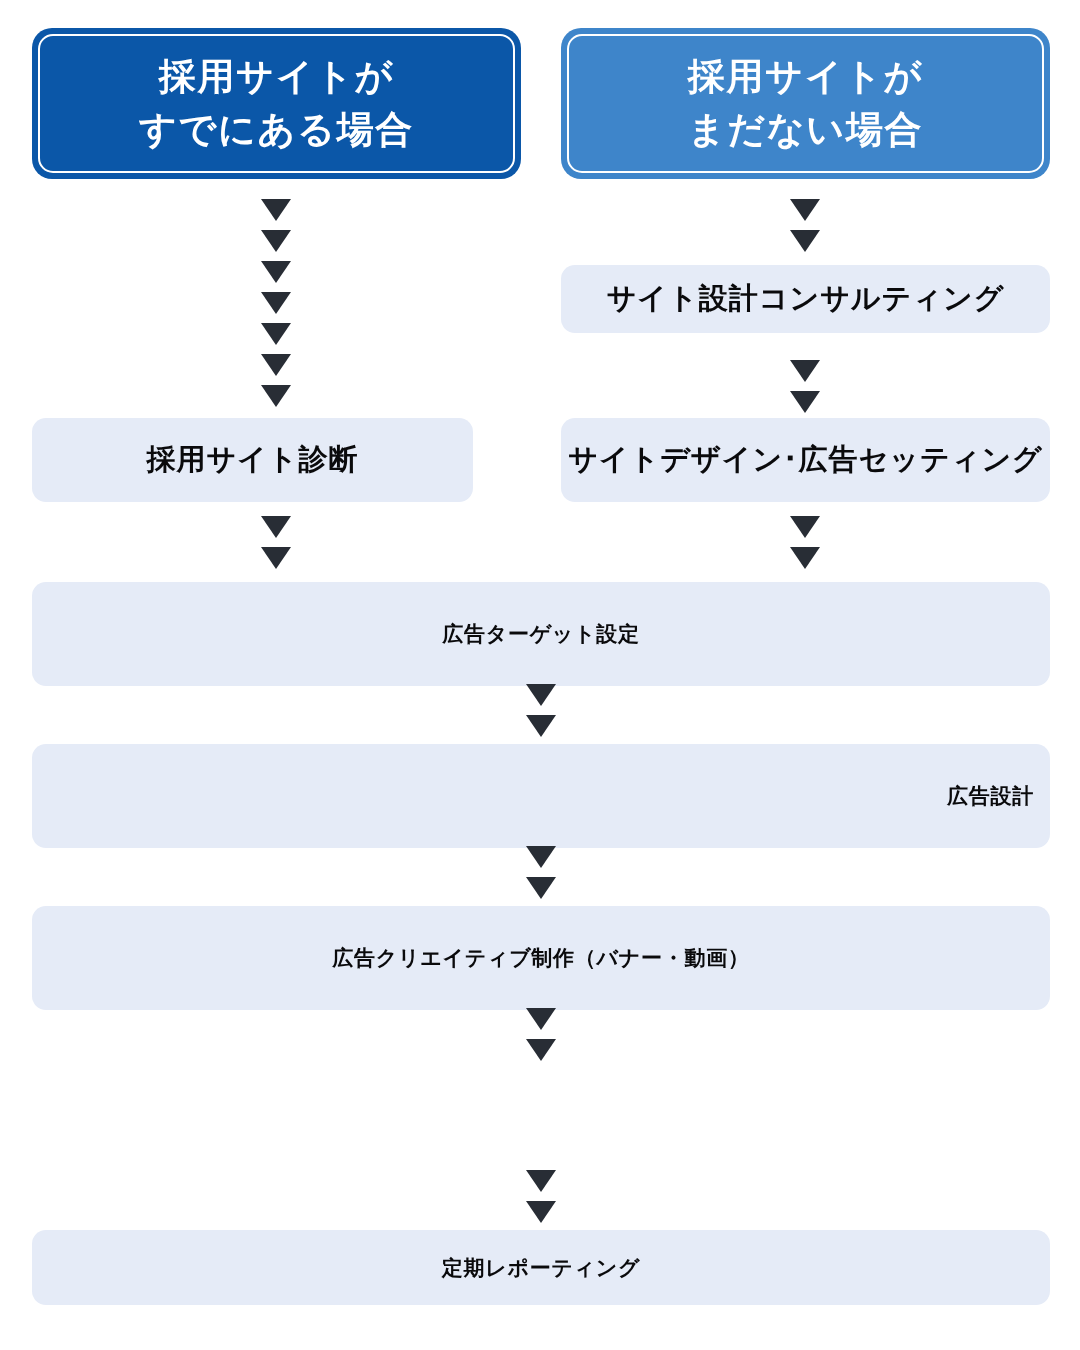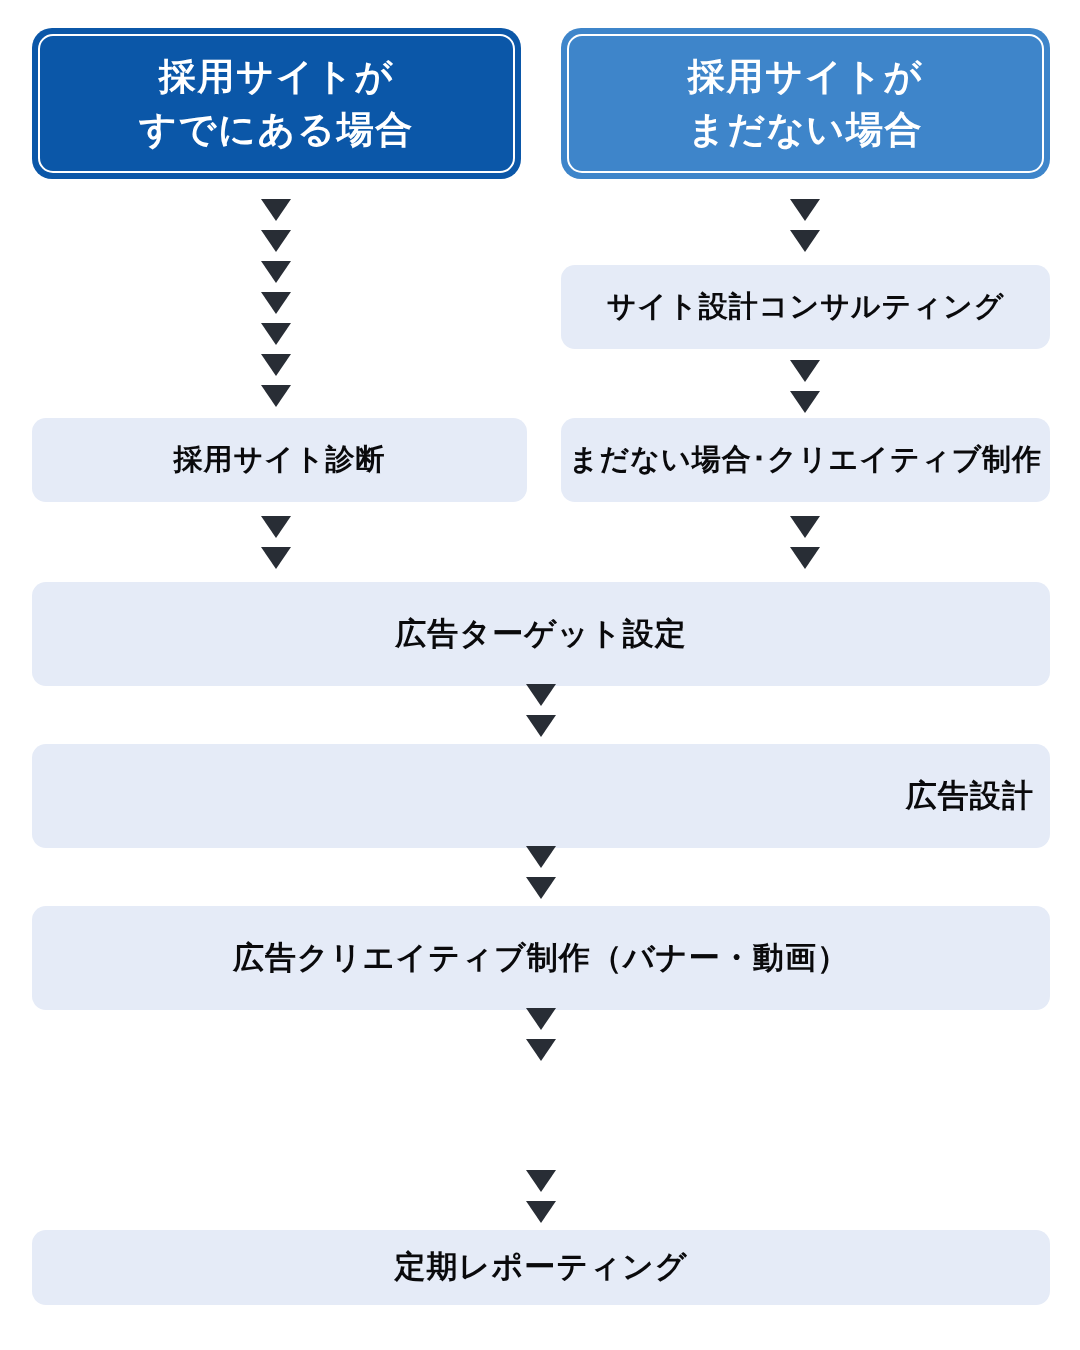--- a/index.html
+++ b/index.html
@@ -69,21 +69,21 @@
     padding: 0 16px;
   }
   .step-label {
     color: #0A0A0C;
     font-weight: 700;
     line-height: 1.3;
     letter-spacing: 0.035em;
     white-space: nowrap;
   }
   .size-md  .step-label { font-size: 29px; }
-  .size-lg  .step-label { font-size: 31px; }
+  .size-lg  .step-label { font-size: 21px; }
 
   
   .arrow-stack {
     position: absolute;
     display: flex;
     flex-direction: column;
     align-items: center;
   }
   .arrow-tri {
     width: 0;
@@ -120,34 +120,34 @@
     <div class="arrow-tri"></div>
     <div class="arrow-tri"></div>
     <div class="arrow-tri"></div>
   </div>
 
   <div class="arrow-stack" style="left:790px; top:199px; gap:9px;">
     <div class="arrow-tri"></div>
     <div class="arrow-tri"></div>
   </div>
 
-  <div class="node step-box size-md" style="left:561px; top:265px; width:489px; height:84px;">
+  <div class="node step-box size-md" style="left:561px; top:265px; width:489px; height:68px;">
     <div class="step-label">サイト設計コンサルティング</div>
   </div>
 
   <div class="arrow-stack" style="left:790px; top:360px; gap:9px;">
     <div class="arrow-tri"></div>
     <div class="arrow-tri"></div>
   </div>
 
   <div class="node step-box size-md" style="left:561px; top:418px; width:489px; height:84px;">
-    <div class="step-label">まだない場合･クリエイティブ制作</div>
+    <div class="step-label">サイトデザイン･広告セッティング</div>
   </div>
 
-  <div class="node step-box size-md" style="left:32px; top:418px; width:495px; height:84px;">
+  <div class="node step-box size-md" style="left:32px; top:418px; width:441px; height:84px;">
     <div class="step-label">採用サイト診断</div>
   </div>
 
   <div class="arrow-stack" style="left:261px; top:516px; gap:9px;">
     <div class="arrow-tri"></div>
     <div class="arrow-tri"></div>
   </div>
 
   <div class="arrow-stack" style="left:790px; top:516px; gap:9px;">
     <div class="arrow-tri"></div>

